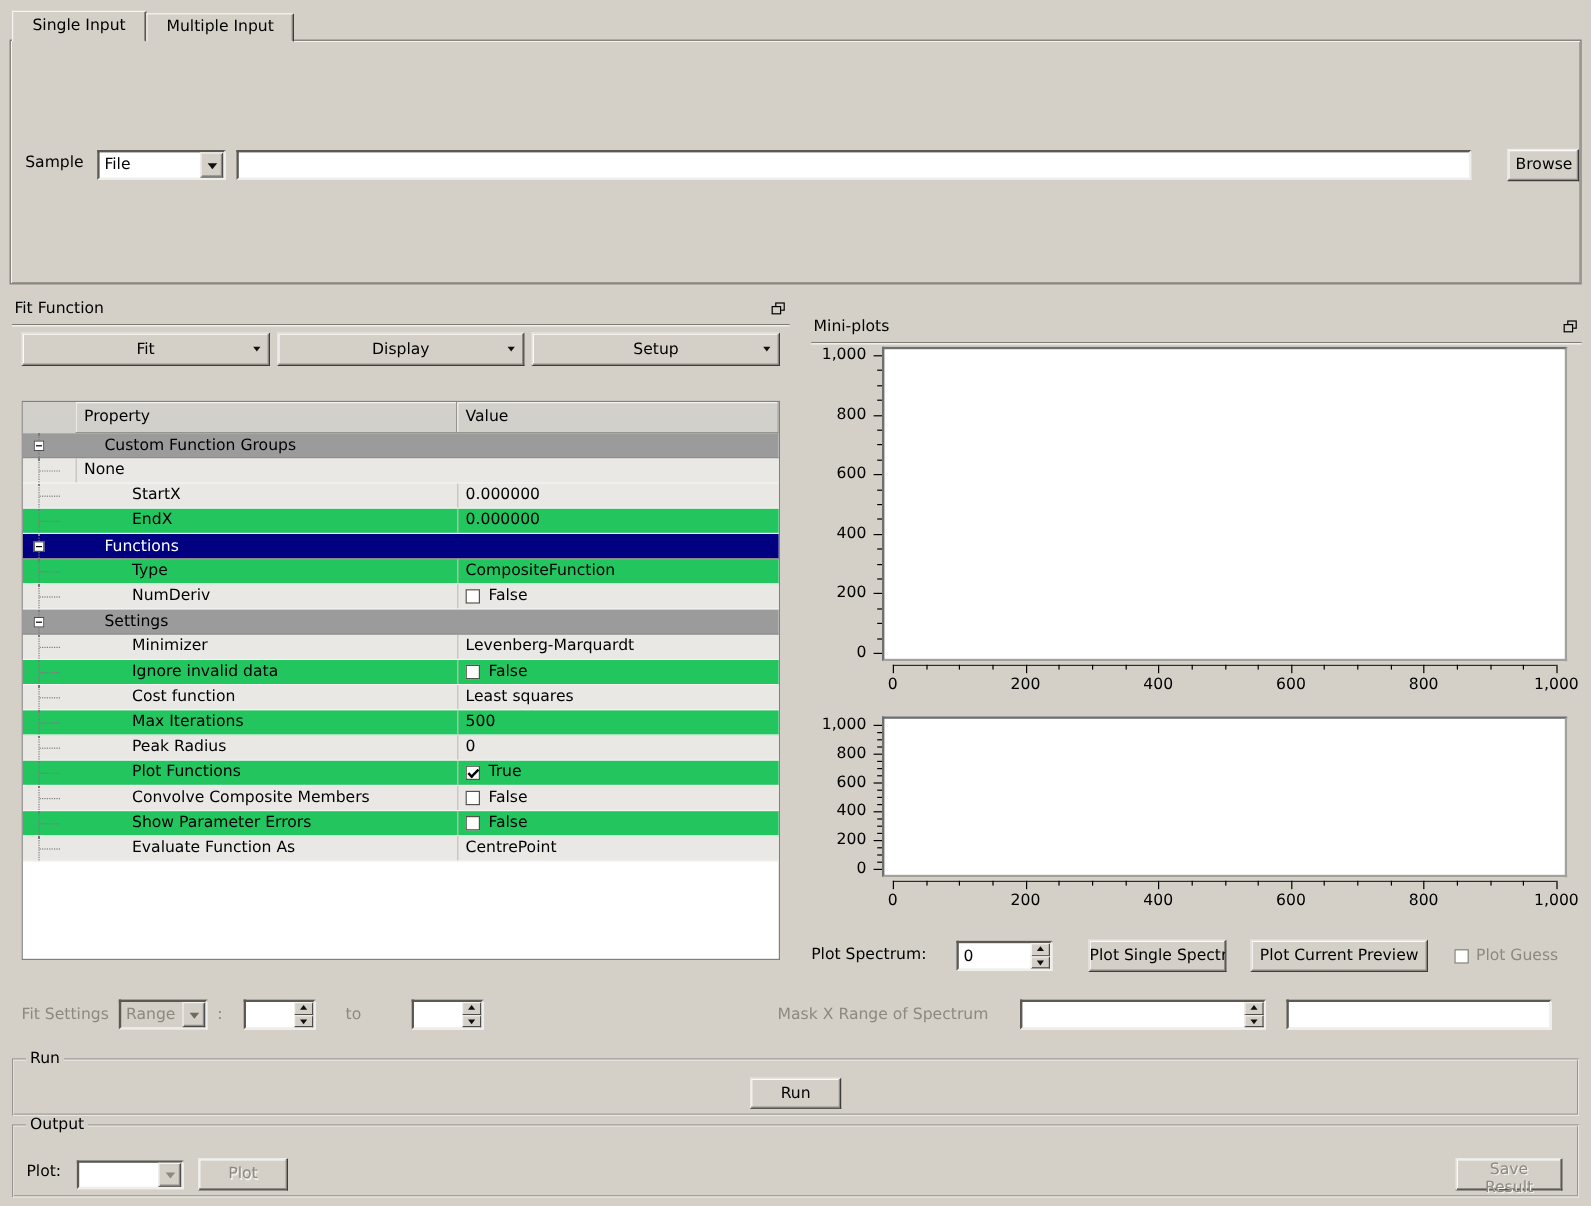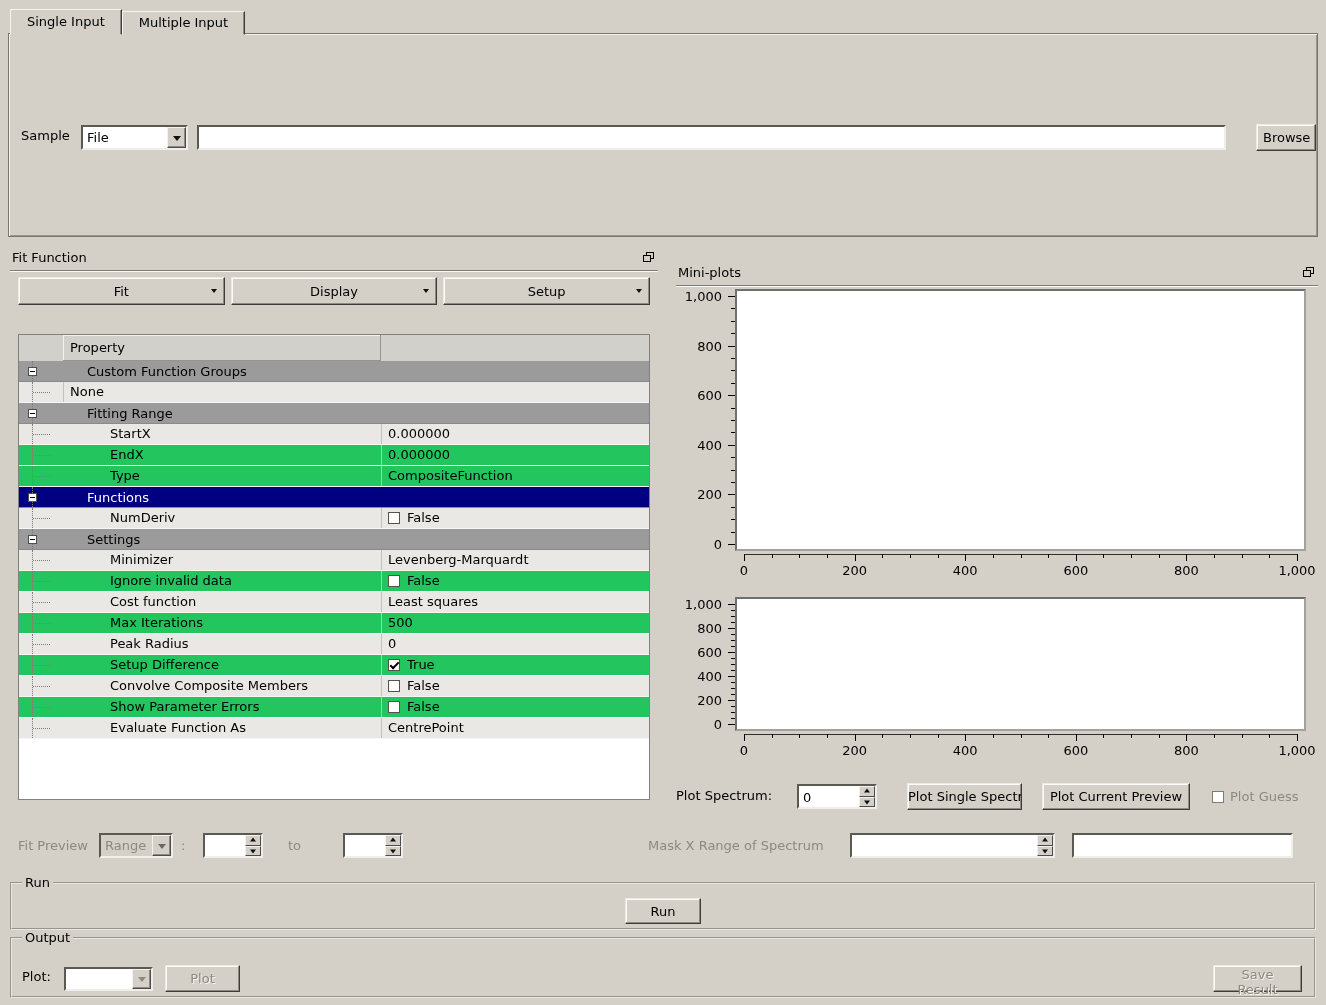--- a/index.html
+++ b/index.html
@@ -183,47 +183,47 @@
   </div>
   <div class="panel-sep"></div>
   <div class="menus">
     <button class="btn menu-btn"><span>Fit</span><span class="menu-arrow"></span></button>
     <button class="btn menu-btn"><span>Display</span><span class="menu-arrow"></span></button>
     <button class="btn menu-btn"><span>Setup</span><span class="menu-arrow"></span></button>
   </div>
   <div class="ptable">
       <div class="trow thead">
         <div class="hcell">Property</div>
+        <div class="hcell">Value</div>
       </div>
       <div class="trow group"><span class="expbox"></span><span class="glabel">Custom Function Groups</span></div>
       <div class="trow item alt">
         <div class="vcell">
           <span>None</span>
         </div>
       </div>
-      <div class="trow group"><span class="expbox"></span><span class="glabel">Fitting Range</span></div>
       <div class="trow item alt">
         <div class="pcell">StartX</div>
         <div class="vcell">
           <span>0.000000</span>
         </div>
       </div>
       <div class="trow item white">
         <div class="pcell">EndX</div>
         <div class="vcell">
           <span>0.000000</span>
         </div>
       </div>
+      <div class="trow group selected"><span class="expbox"></span><span class="glabel">Functions</span></div>
       <div class="trow item white">
         <div class="pcell">Type</div>
         <div class="vcell">
           <span>CompositeFunction</span>
         </div>
       </div>
-      <div class="trow group selected"><span class="expbox"></span><span class="glabel">Functions</span></div>
       <div class="trow item alt">
         <div class="pcell">NumDeriv</div>
         <div class="vcell">
           <span class="cbox"></span>
           <span>False</span>
         </div>
       </div>
       <div class="trow group"><span class="expbox"></span><span class="glabel">Settings</span></div>
       <div class="trow item alt">
         <div class="pcell">Minimizer</div>
@@ -250,21 +250,21 @@
           <span>500</span>
         </div>
       </div>
       <div class="trow item alt">
         <div class="pcell">Peak Radius</div>
         <div class="vcell">
           <span>0</span>
         </div>
       </div>
       <div class="trow item white">
-        <div class="pcell">Setup Difference</div>
+        <div class="pcell">Plot Functions</div>
         <div class="vcell">
           <span class="cbox checked"></span>
           <span>True</span>
         </div>
       </div>
       <div class="trow item alt">
         <div class="pcell">Convolve Composite Members</div>
         <div class="vcell">
           <span class="cbox"></span>
           <span>False</span>
@@ -437,21 +437,21 @@
     <button class="btn btn-clip">Plot Single Spectrum</button>
     <button class="btn btn-preview">Plot Current Preview</button>
     <span class="guess-wrap">
       <span class="cbox gray"></span>
       <span class="disabled-text">Plot Guess</span>
     </span>
   </div>
 </div>
 
 <div class="controls-row">
-  <span class="lbl fs-label disabled-text">Fit Preview</span>
+  <span class="lbl fs-label disabled-text">Fit Settings</span>
   <div class="combo disabled fs-combo">
     <span class="combo-text">Range</span>
     <span class="combo-btn">
         <span class="arr-down"></span>
       </span>
   </div>
   <span class="lbl fs-colon disabled-text">:</span>
   <div class="spin fs-spin1">
     <span class="spin-text"></span>
     <span class="spin-btns">

